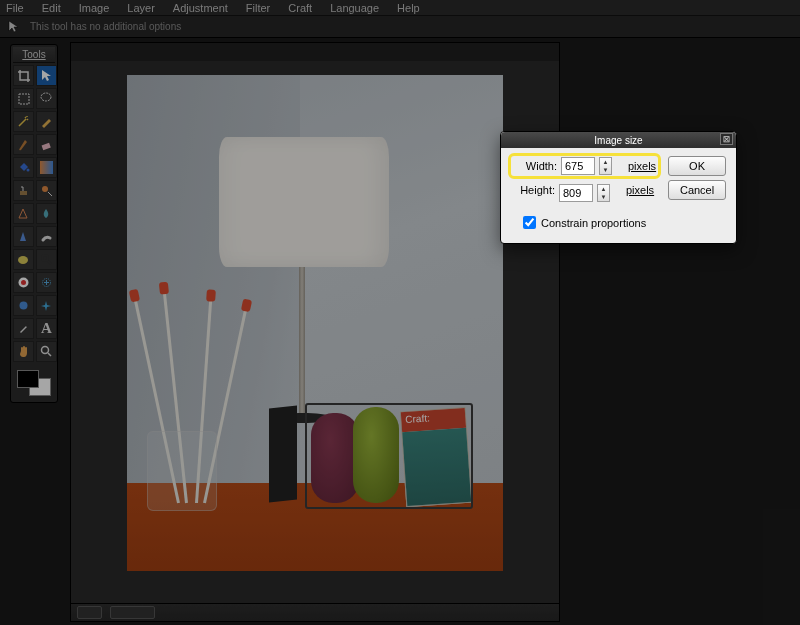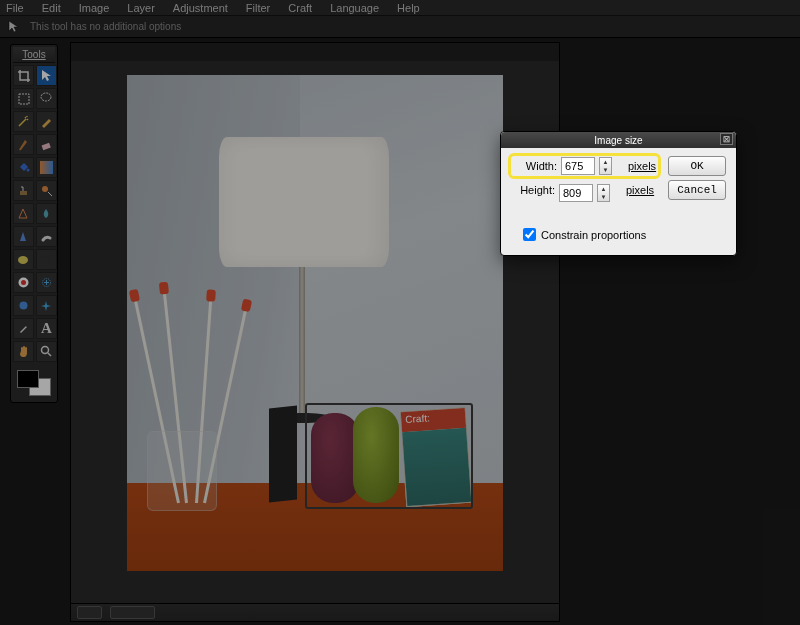--- a/index.html
+++ b/index.html
@@ -67,24 +67,24 @@
 .dlg-close { position:absolute; right:3px; top:1px; width:13px; height:12px; background:#2a2a2a; border:1px solid #777; color:#ccc; font-size:9px; display:flex; align-items:center; justify-content:center; }
 .dlg-body { padding: 8px 10px 14px; display:flex; gap:10px; }
 .dlg-fields { flex:1; font-size:11px; }
 .dlg-row { display:flex; align-items:flex-start; gap:4px; margin-bottom:6px; height:22px; }
 .dlg-row label { width:44px; text-align:right; }
 .dlg-row input.num { width:34px; height:18px; border:1px solid #9b9b9b; font-size:11px; text-align:left; padding:0 3px; background:#fff; }
 .dlg-row .stepper { width:13px; height:18px; background: linear-gradient(#fdfdfd,#dcdcdc); border:1px solid #9b9b9b; display:flex; flex-direction:column; }
 .dlg-row .stepper div { flex:1; display:flex; align-items:center; justify-content:center; font-size:6px; color:#333; }
 .dlg-row .unit { margin-left:12px;text-decoration:underline; }
 .hl { outline: 3px solid #f6e13a; border-radius: 3px; padding: 1px 2px; }
-.dlg-check { display:flex; align-items:center; gap:5px; justify-content:center; margin-top:22px; font-size:11px; }
+.dlg-check { display:flex; align-items:center; gap:5px; justify-content:center; margin-top:10px; font-size:11px; }
 .dlg-check input { width:13px; height:13px; }
 .dlg-btns { width:62px; display:flex; flex-direction:column; gap:4px; }
-.dlg-btn { height:20px; background: linear-gradient(#fdfdfd,#dedede); border:1px solid #8a8a8a; border-radius:3px; font-size:11px; display:flex; align-items:center; justify-content:center; color:#000; cursor:default;font-family:Liberation Mono, monospace; }
+.dlg-btn { height:20px; background: linear-gradient(#fdfdfd,#dedede); border:1px solid #8a8a8a; border-radius:3px; font-size:11px; display:flex; align-items:center; justify-content:center; color:#000; cursor:default; }
 
 svg { display:block; }
 </style>
 </head>
 <body>
 
 <div class="menubar">
   <span>File</span>
   <span>Edit</span>
   <span>Image</span>

